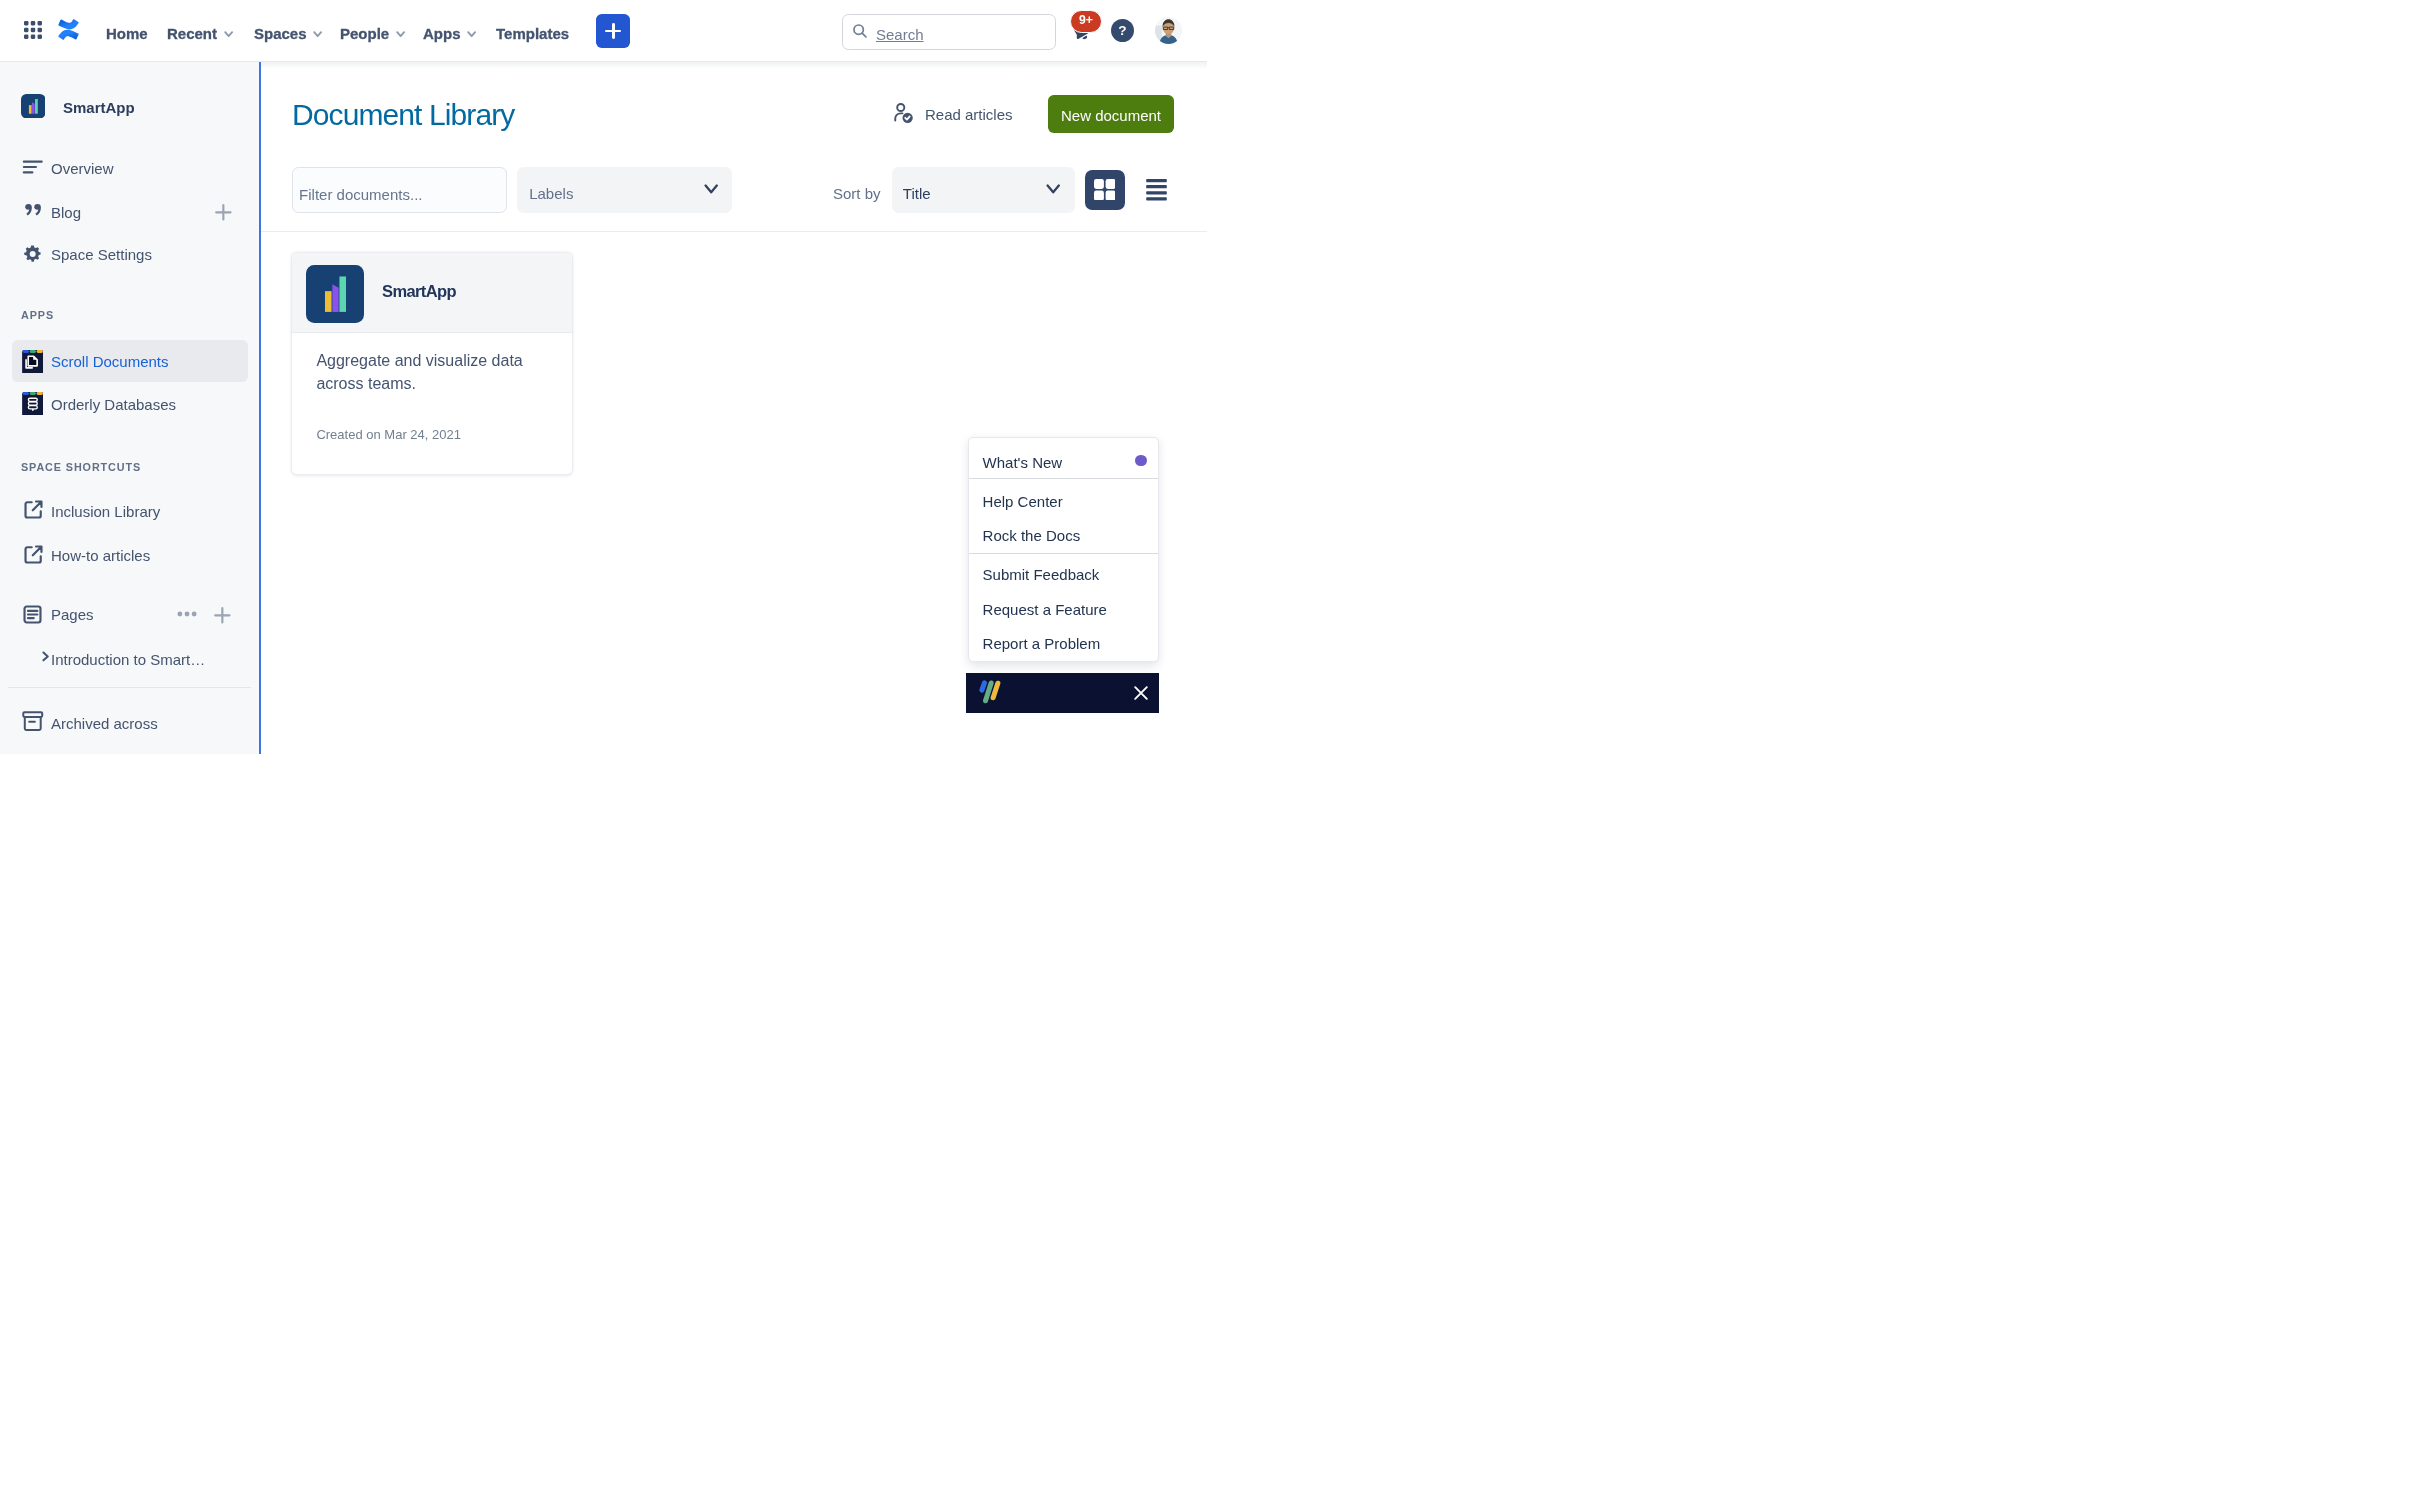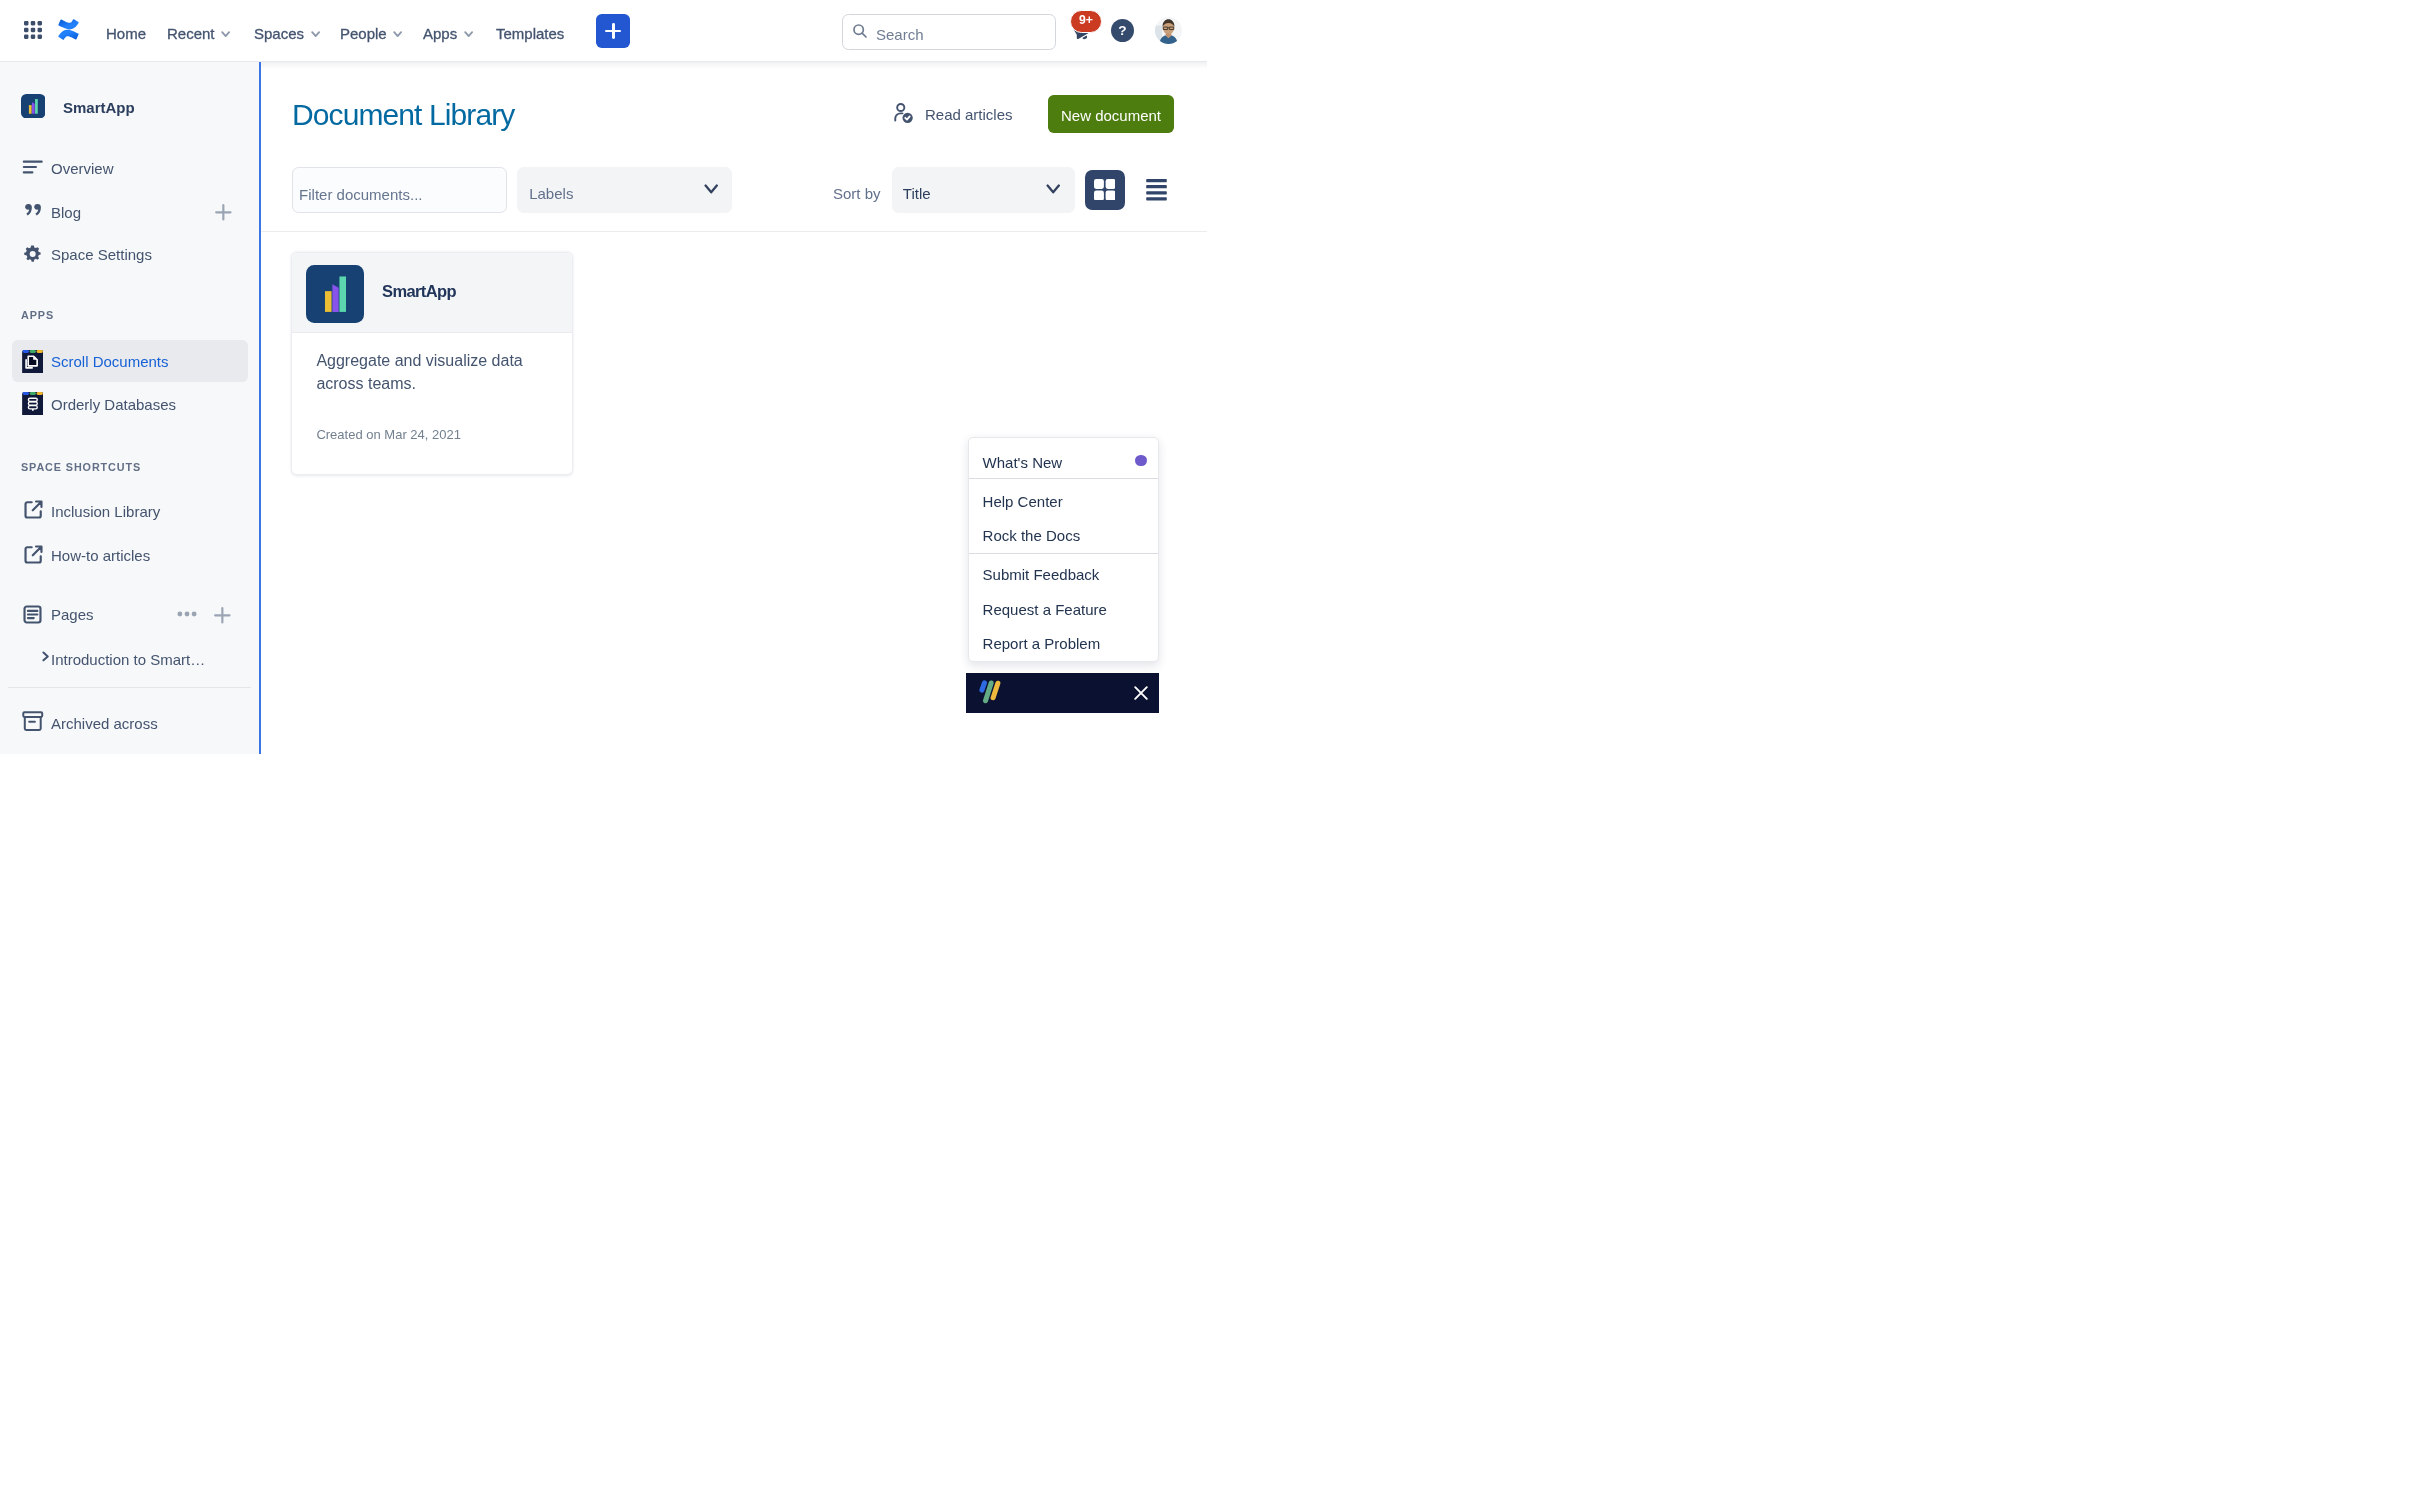--- a/index.html
+++ b/index.html
@@ -6,33 +6,33 @@
   html,body { width:1207px; height:754px; overflow:hidden; background:#fff;
     font-family:"Liberation Sans", sans-serif; }
   .abs { position:absolute; }
 
   
   #topbar { position:absolute; left:0; top:0; width:1207px; height:62px; background:#fff;
     border-bottom:1.4px solid #E7E9EC; z-index:10; }
   #topshadow { position:absolute; left:261px; top:62px; width:946px; height:6.5px;
     background:linear-gradient(#F0F1F3, rgba(255,255,255,0)); z-index:9; }
   .navlink { position:absolute; top:0; height:61px; line-height:68px; font-size:15px;
-    color:#44546F; font-weight:400; white-space:nowrap; -webkit-text-stroke:0.3px #44546F; }
+    color:#44546F; font-weight:700; white-space:nowrap; -webkit-text-stroke:0.3px #44546F; }
   .chev { margin-left:6.5px; margin-bottom:1.4px; }
 
   #plusbtn { position:absolute; left:596px; top:13.6px; width:34px; height:34px; background:#2257D1;
     border-radius:5.7px; }
   #plusbtn:before { content:""; position:absolute; left:9.3px; top:16px; width:16px; height:2.6px;
     background:#fff; border-radius:1.4px; }
   #plusbtn:after { content:""; position:absolute; left:16px; top:9.3px; width:2.6px; height:16px;
     background:#fff; border-radius:1.4px; }
 
   #search { position:absolute; left:842px; top:13.6px; width:214px; height:36px;
     border:1.4px solid #D2D6DC; border-radius:6.5px; background:#fff; }
-  #search span { position:absolute; left:33px; top:11px; font-size:15px; color:#707D92; }
+  #search span { position:absolute; left:33px; top:11px; font-size:15px; color:#707D92;text-decoration:underline; }
 
   #badge { position:absolute; left:1070px; top:10px; width:32px; height:23px; background:#CB3B22;
     border:1.4px solid #fff; border-radius:11.5px; color:#fff; font-size:12.2px; font-weight:700;
     text-align:center; line-height:19.4px; z-index:3; }
 
   
   #sidebar { position:absolute; left:0; top:62px; width:261px; height:692px; background:#F7F8F9;
     border-right:2.2px solid #3B76E3; }
   .sideitem { position:absolute; left:51px; font-size:15px; color:#44546F; white-space:nowrap;
     height:21.5px; line-height:21.5px; }

